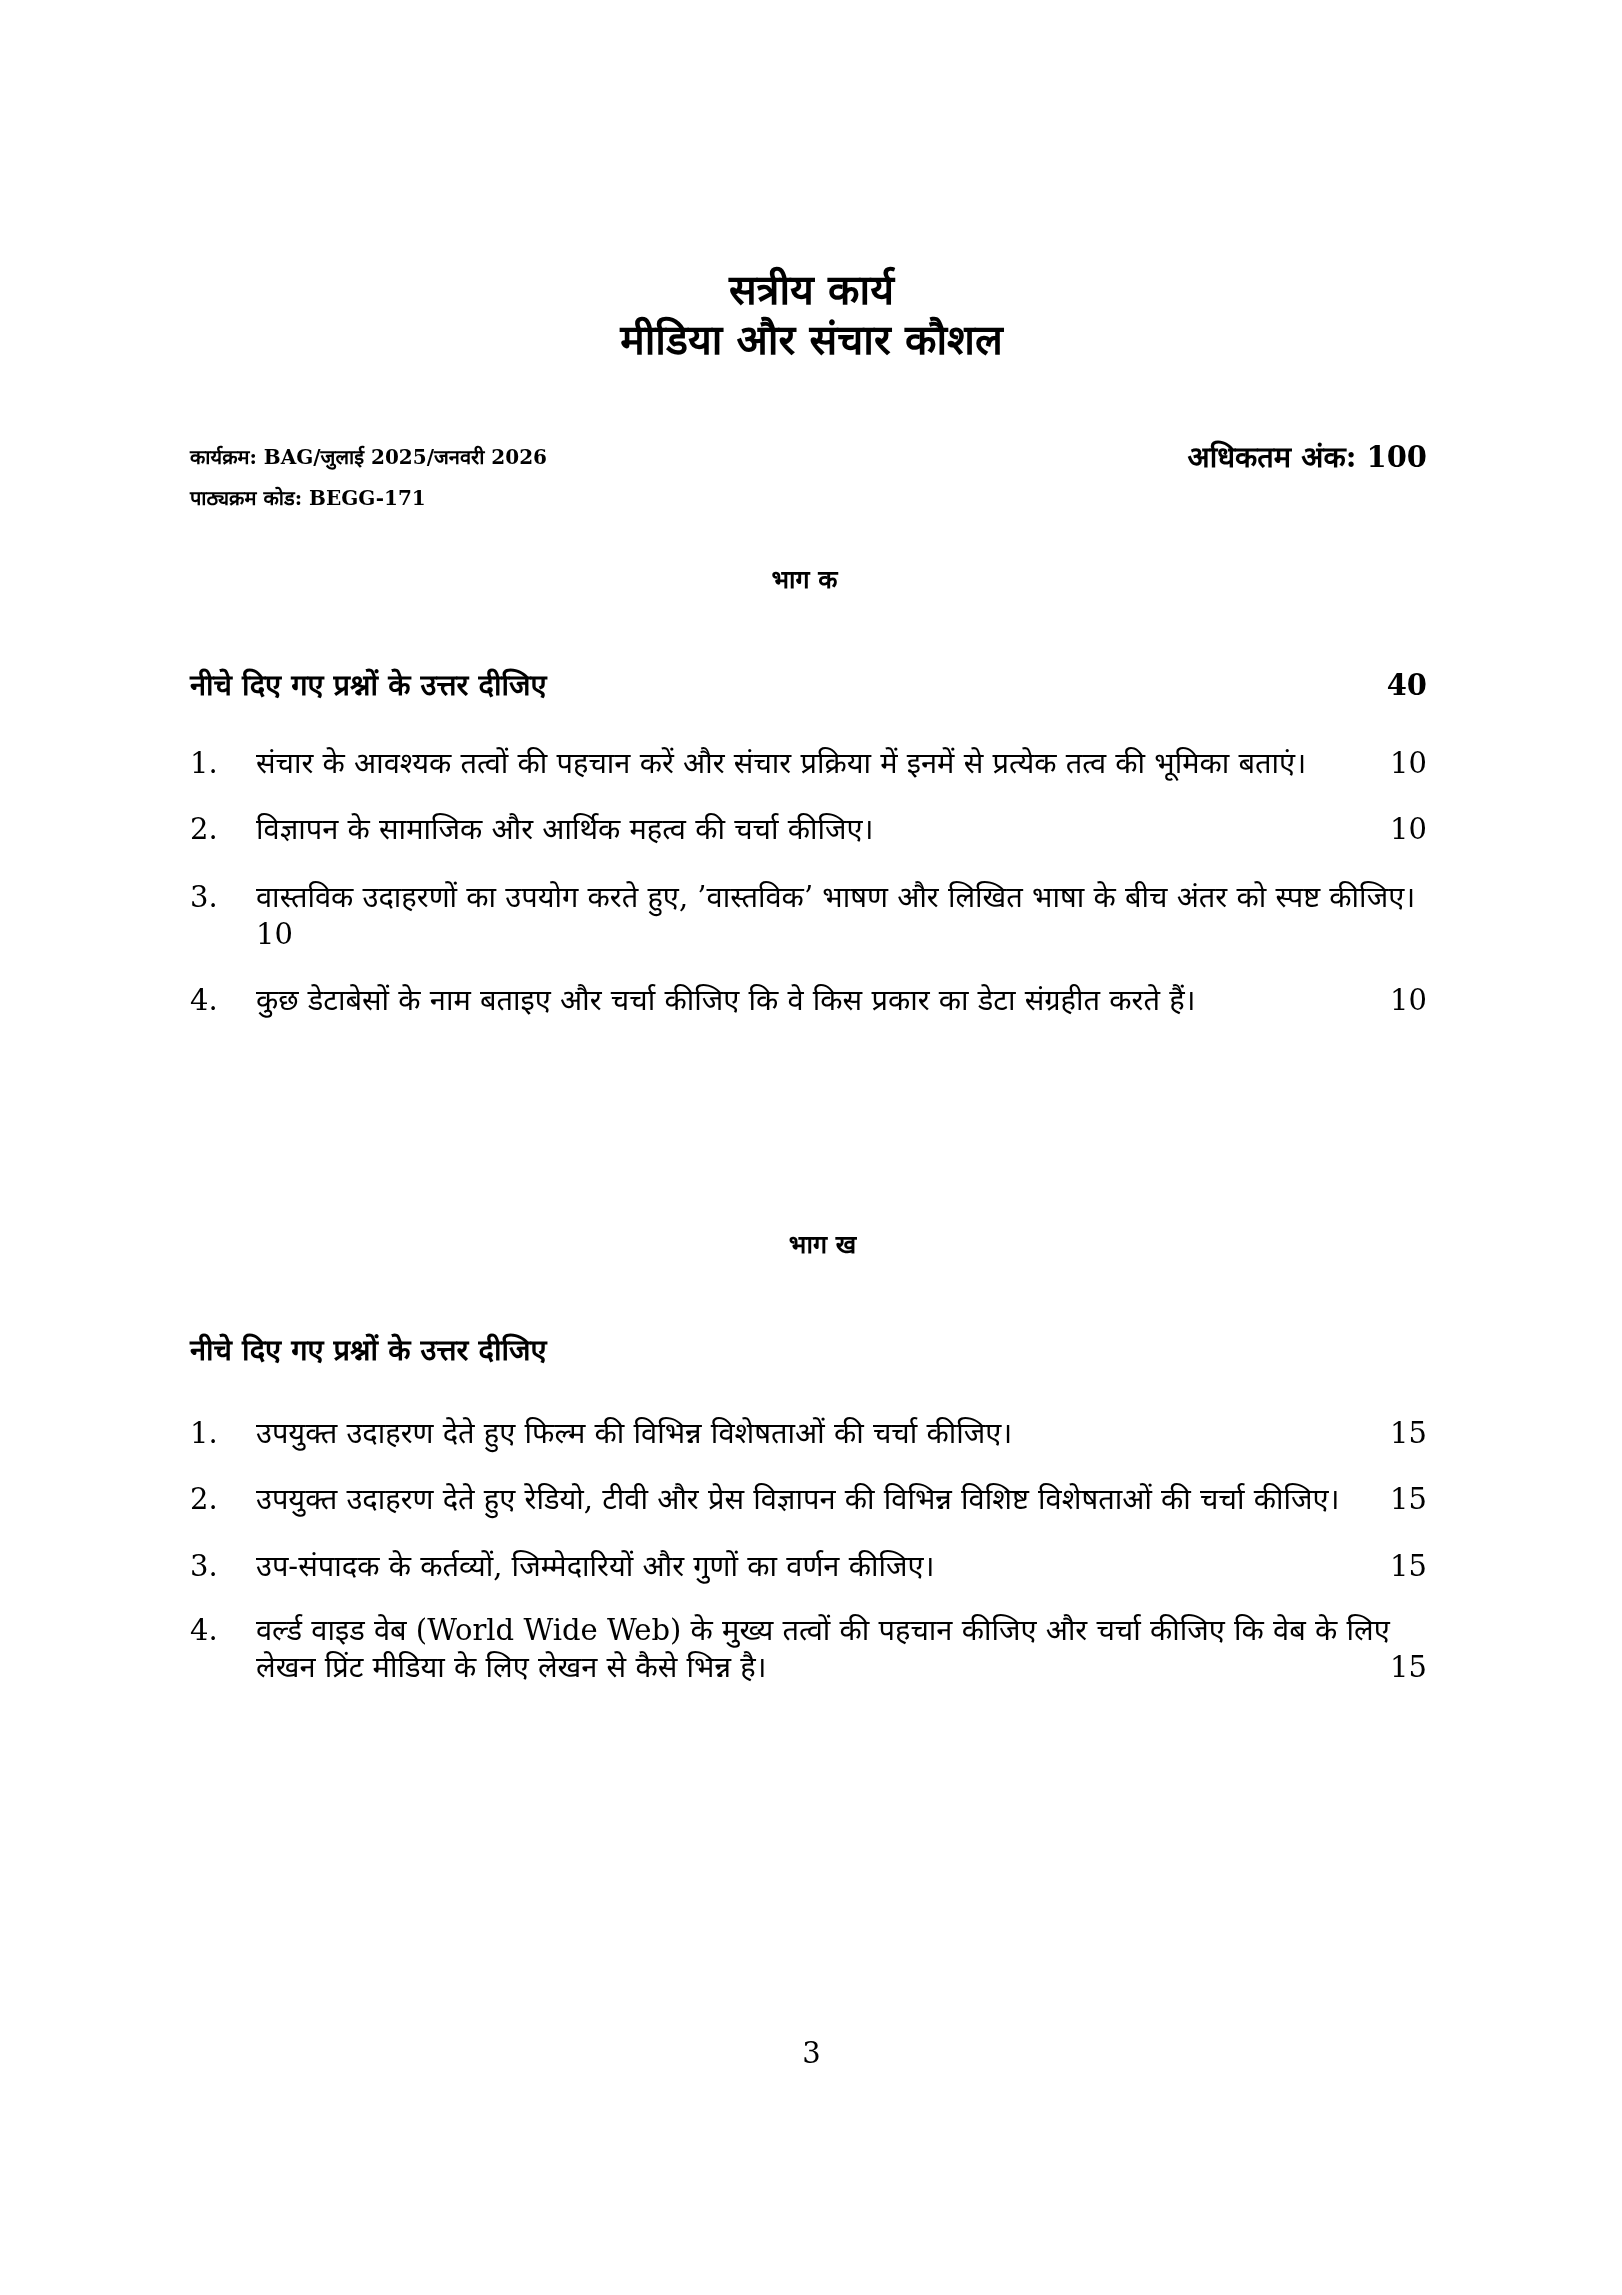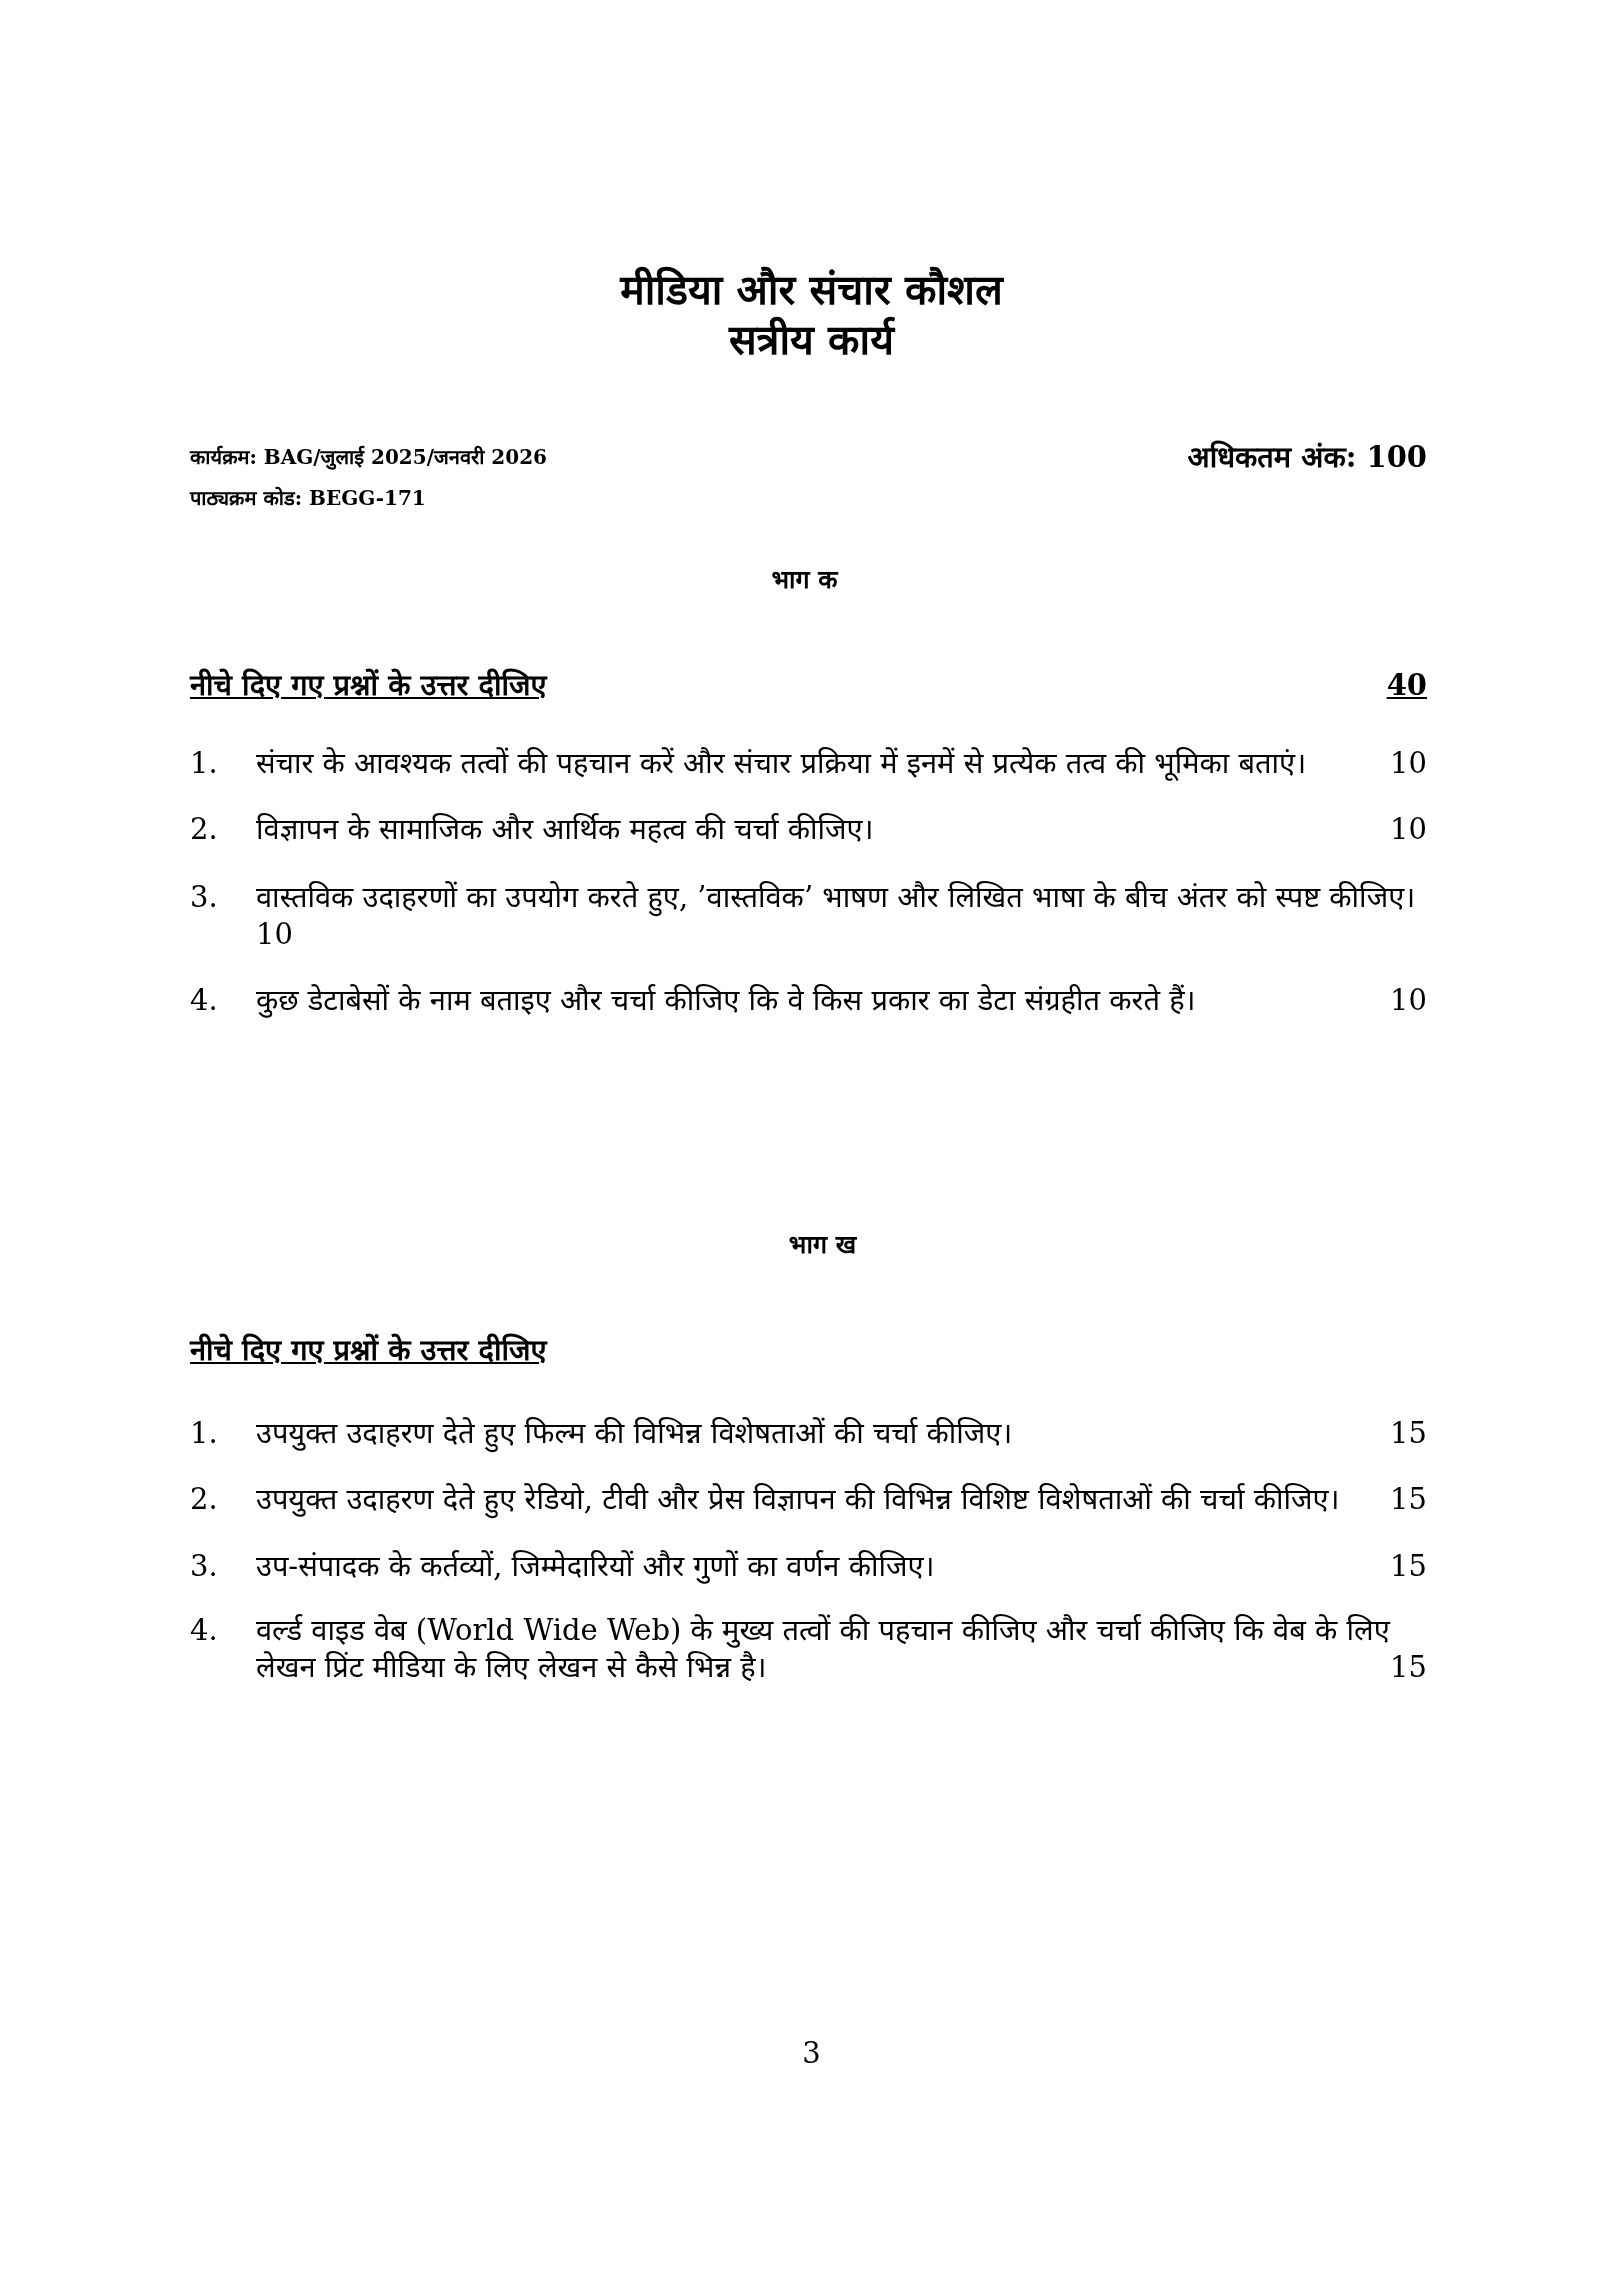--- a/index.html
+++ b/index.html
@@ -62,21 +62,20 @@
     white-space: nowrap;
   }
   .instruction {
     left: 190px; right: 196px;
     font-weight: bold;
     font-size: 29px;
     line-height: 37px;
     display: flex;
     justify-content: space-between;
     white-space: nowrap;
-    text-decoration: underline;
   }
 
   
   .question {
     left: 190px; right: 196px;
     font-size: 29px;
     line-height: 37px;
     display: flex;
     align-items: flex-start;
   }
@@ -112,22 +111,22 @@
     left: 0; width: 1623px; top: 2035px;
     text-align: center;
     font-size: 29px;
     line-height: 37px;
   }
 </style>
 </head>
 <body>
 
 <div class="abs title-block">
+  <div class="title-line">सत्रीय कार्य</div>
   <div class="title-line">मीडिया और संचार कौशल</div>
-  <div class="title-line">सत्रीय कार्य</div>
 </div>
 
 <div class="abs meta-left">
   <div>कार्यक्रम: BAG/जुलाई 2025/जनवरी 2026</div>
   <div>पाठ्यक्रम कोड: BEGG-171</div>
 </div>
 <div class="abs meta-right">अधिकतम अंक: 100</div>
 
 <div class="abs section-title" style="top:563px;">भाग क</div>
 

